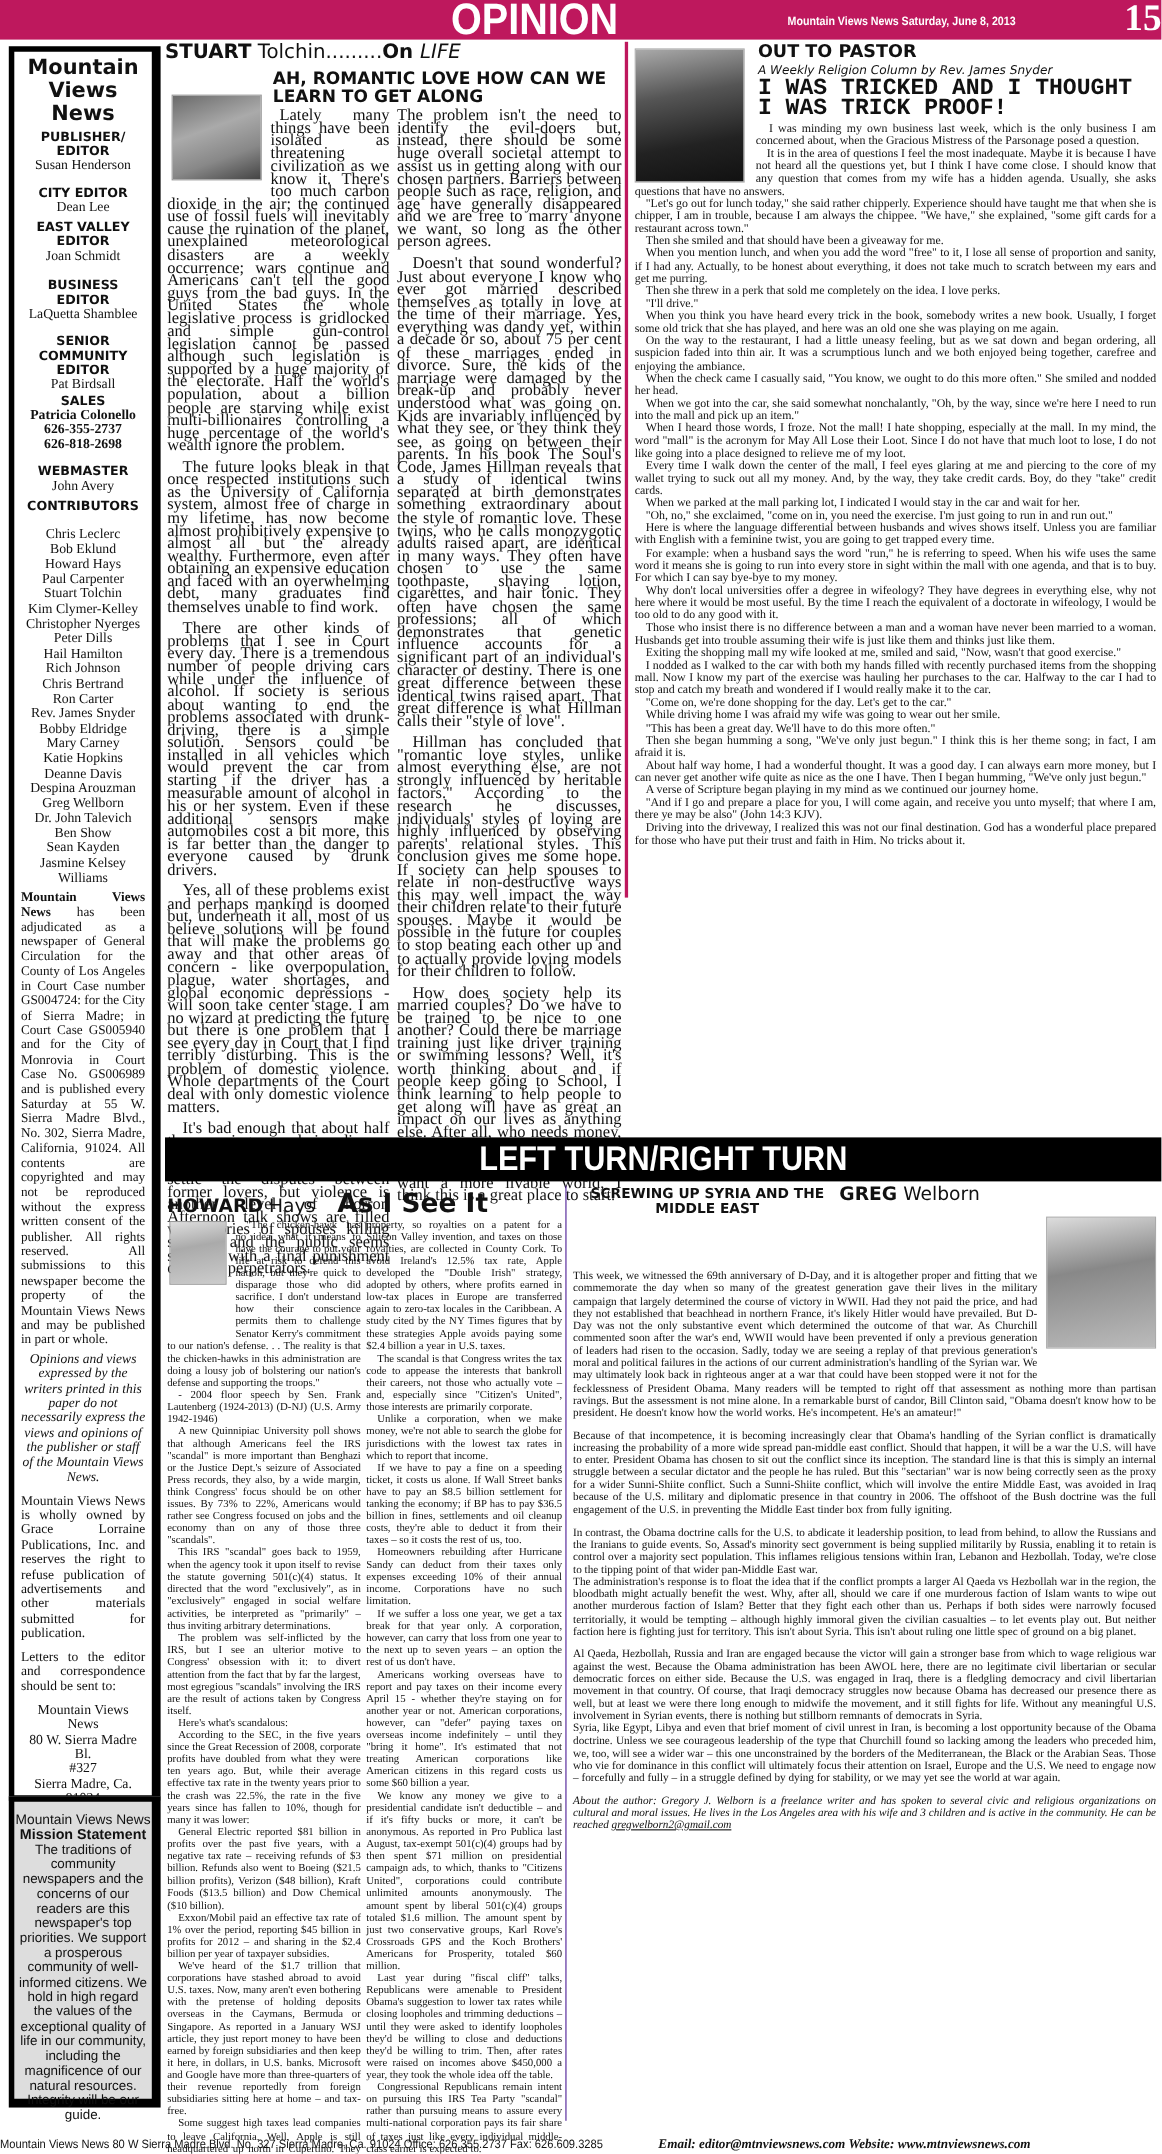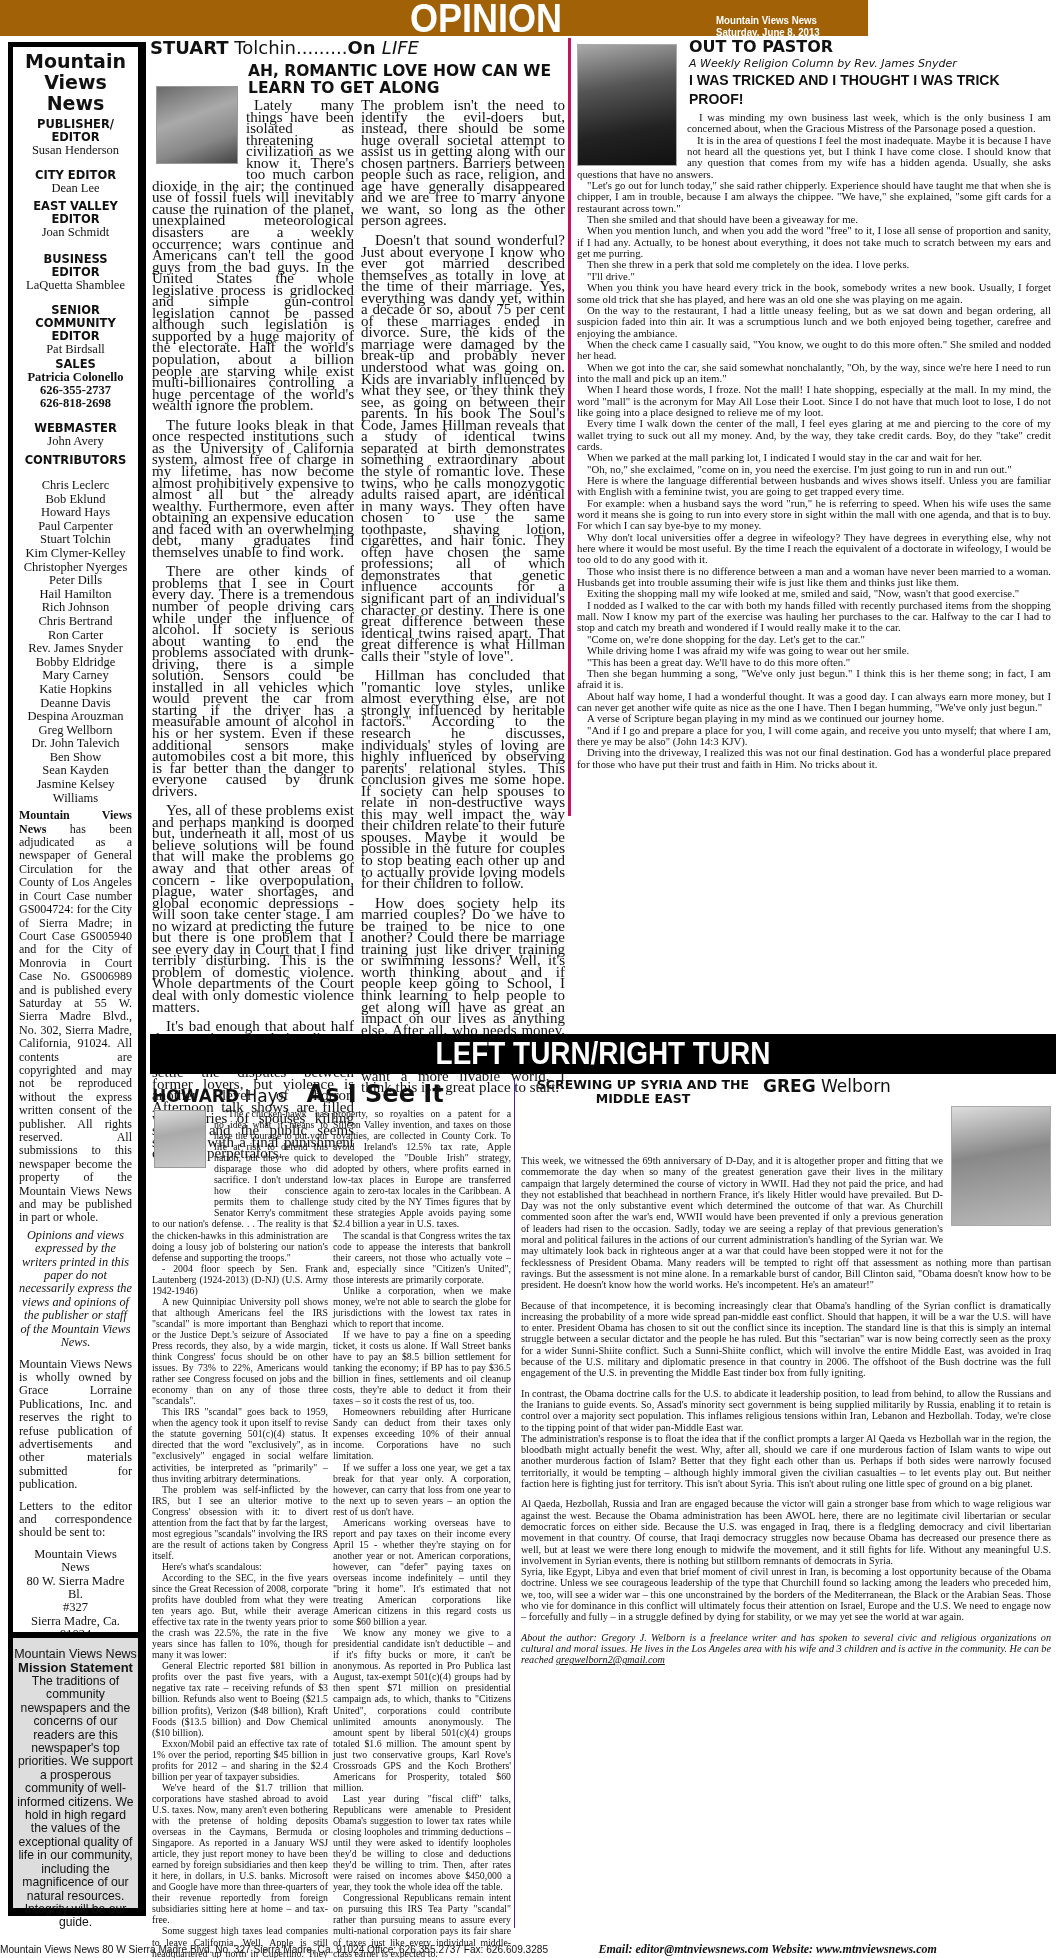--- a/index.html
+++ b/index.html
@@ -1,17 +1,17 @@
 <!DOCTYPE html>
 <html><head>
 <meta charset="utf-8">
 <style>
 *{box-sizing:border-box;margin:0;padding:0}
 body{width:1056px;height:1958px;background:#fff;font-family:"Liberation Serif",serif;color:#111;position:relative;overflow:hidden}
-#masthead{position:absolute;left:0;top:0;width:868px;height:36px;background:#a16207;color:#fff}
+#masthead{position:absolute;left:0;top:0;width:1056px;height:36px;background:#be185d;color:#fff}
 #masthead .title{position:absolute;left:410px;top:-4px;font-family:"Liberation Sans",sans-serif;font-weight:bold;font-size:40px;letter-spacing:0px;transform:scaleX(0.9);transform-origin:left}
 #masthead .dateline{position:absolute;left:716px;top:14px;font-family:"Liberation Sans",sans-serif;font-weight:bold;font-size:11px;transform:scaleX(0.88);transform-origin:left}
 #masthead .pagenum{position:absolute;left:1022px;top:-2px;font-family:"Liberation Serif",serif;font-weight:bold;font-size:34px}
 
 
 #sidebar{position:absolute;left:8px;top:42px;width:138px;height:1595px;border:5px solid #000;border-right-width:8px;background:#fff}
 #sidebar .inner{padding:2px 6px 0 6px;text-align:center}
 #sidebar .paper{font-family:"DejaVu Sans",sans-serif;font-weight:bold;font-size:19px;line-height:21px;margin-top:2px}
 #sidebar .role{font-family:"DejaVu Sans",sans-serif;font-weight:bold;font-size:11.5px;line-height:13px;margin-top:6px}
 #sidebar .name{font-size:12.5px;line-height:13px}
@@ -38,21 +38,21 @@
 #tolchin .col{position:absolute;font-size:15px;line-height:11.55px;text-align:justify}
 #tolchin .col p{text-indent:14px;margin-bottom:8px}
 #tolchin .col1{left:2px;top:62px;width:202px}
 #tolchin .col2{left:211px;top:62px;width:204px}
 
 
 #pastor{position:absolute;left:568px;top:38px;width:484px;height:778px;border-left:3px solid #be185d;padding-left:4px}
 #pastor .photo{position:absolute;left:6px;top:6px;width:100px;height:122px;background:linear-gradient(170deg,#aaa 0%,#555 35%,#222 70%,#111 100%);border:1px solid #aaa}
 #pastor .title{position:absolute;left:118px;top:0;font-family:"DejaVu Sans",sans-serif;font-weight:bold;font-size:16px;line-height:18px}
 #pastor .subtitle{position:absolute;left:118px;top:19px;font-family:"DejaVu Sans",sans-serif;font-style:italic;font-size:11px}
-#pastor .headline{position:absolute;left:118px;top:33px;font-family:Liberation Sans, sans-serif;font-weight:bold;font-size:14px;line-height:19px;width:362px}
+#pastor .headline{position:absolute;left:118px;top:33px;font-family:Liberation Mono, monospace;font-weight:bold;font-size:21px;line-height:19px;width:362px}
 #pastor .body{position:absolute;left:6px;top:74px;width:474px;font-size:10.8px;line-height:11.35px;text-align:justify}
 #pastor .body p{text-indent:10px}
 
 
 #ltrt{position:absolute;left:150px;top:1034px;width:906px;height:40px;background:#000;color:#fff;text-align:center}
 #ltrt span{display:inline-block;font-family:"Liberation Sans",sans-serif;font-weight:bold;font-size:31px;line-height:40px;transform:scaleX(0.9)}
 
 
 #hays{position:absolute;left:150px;top:1078px;width:362px;height:850px}
 #hays .byline{font-family:"DejaVu Sans",sans-serif;font-size:17px;white-space:nowrap;position:absolute;left:2px;top:2px}

